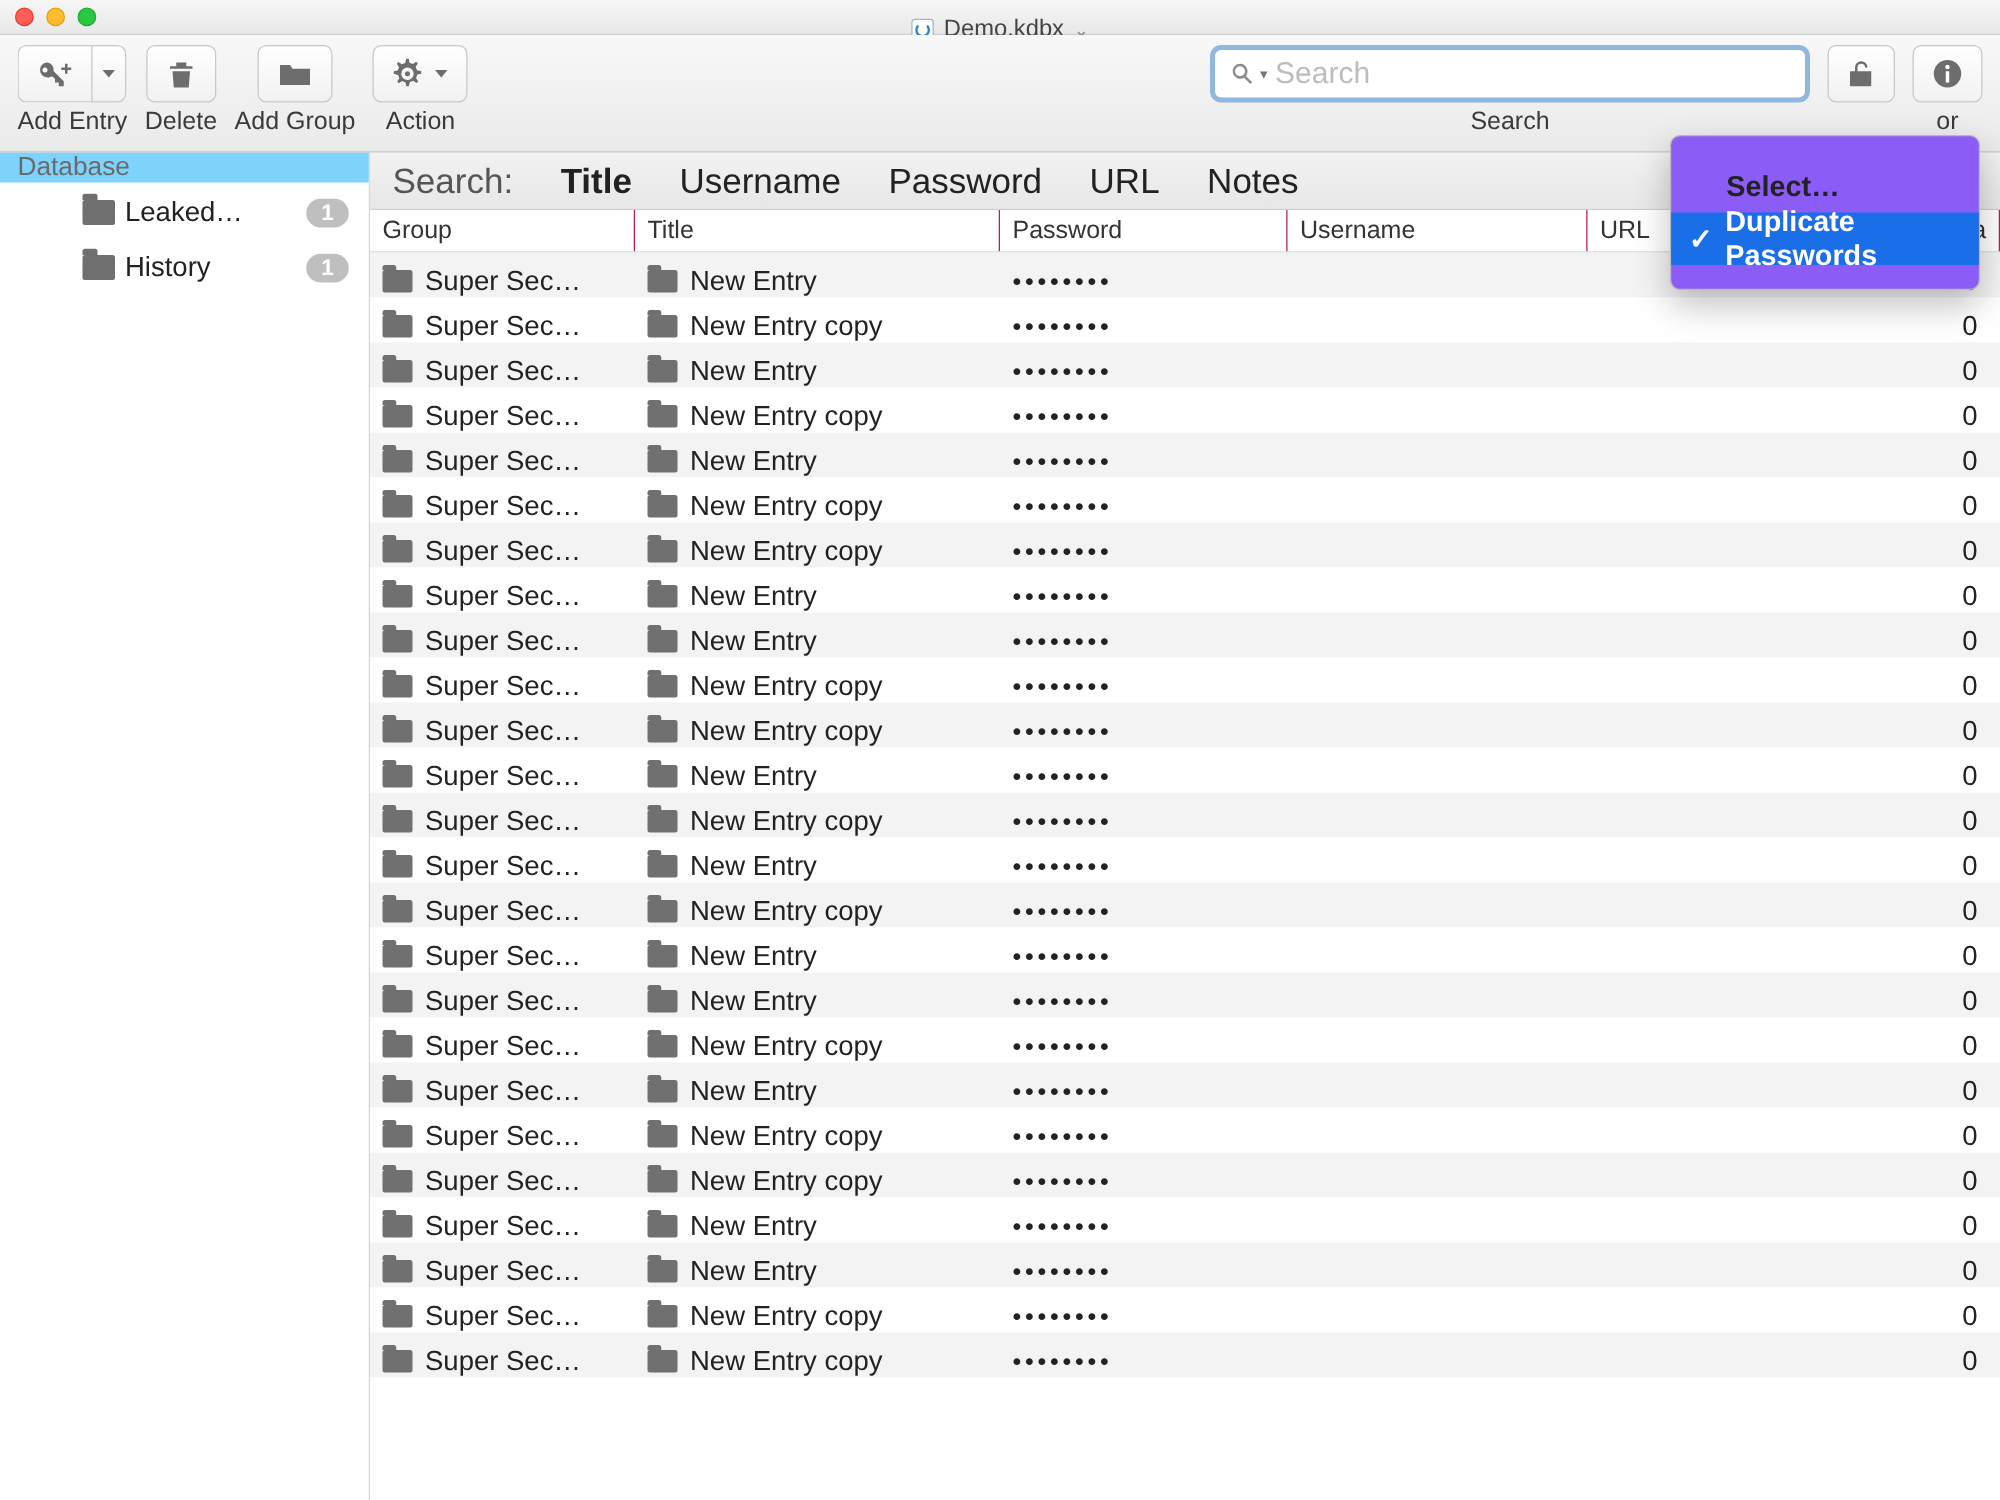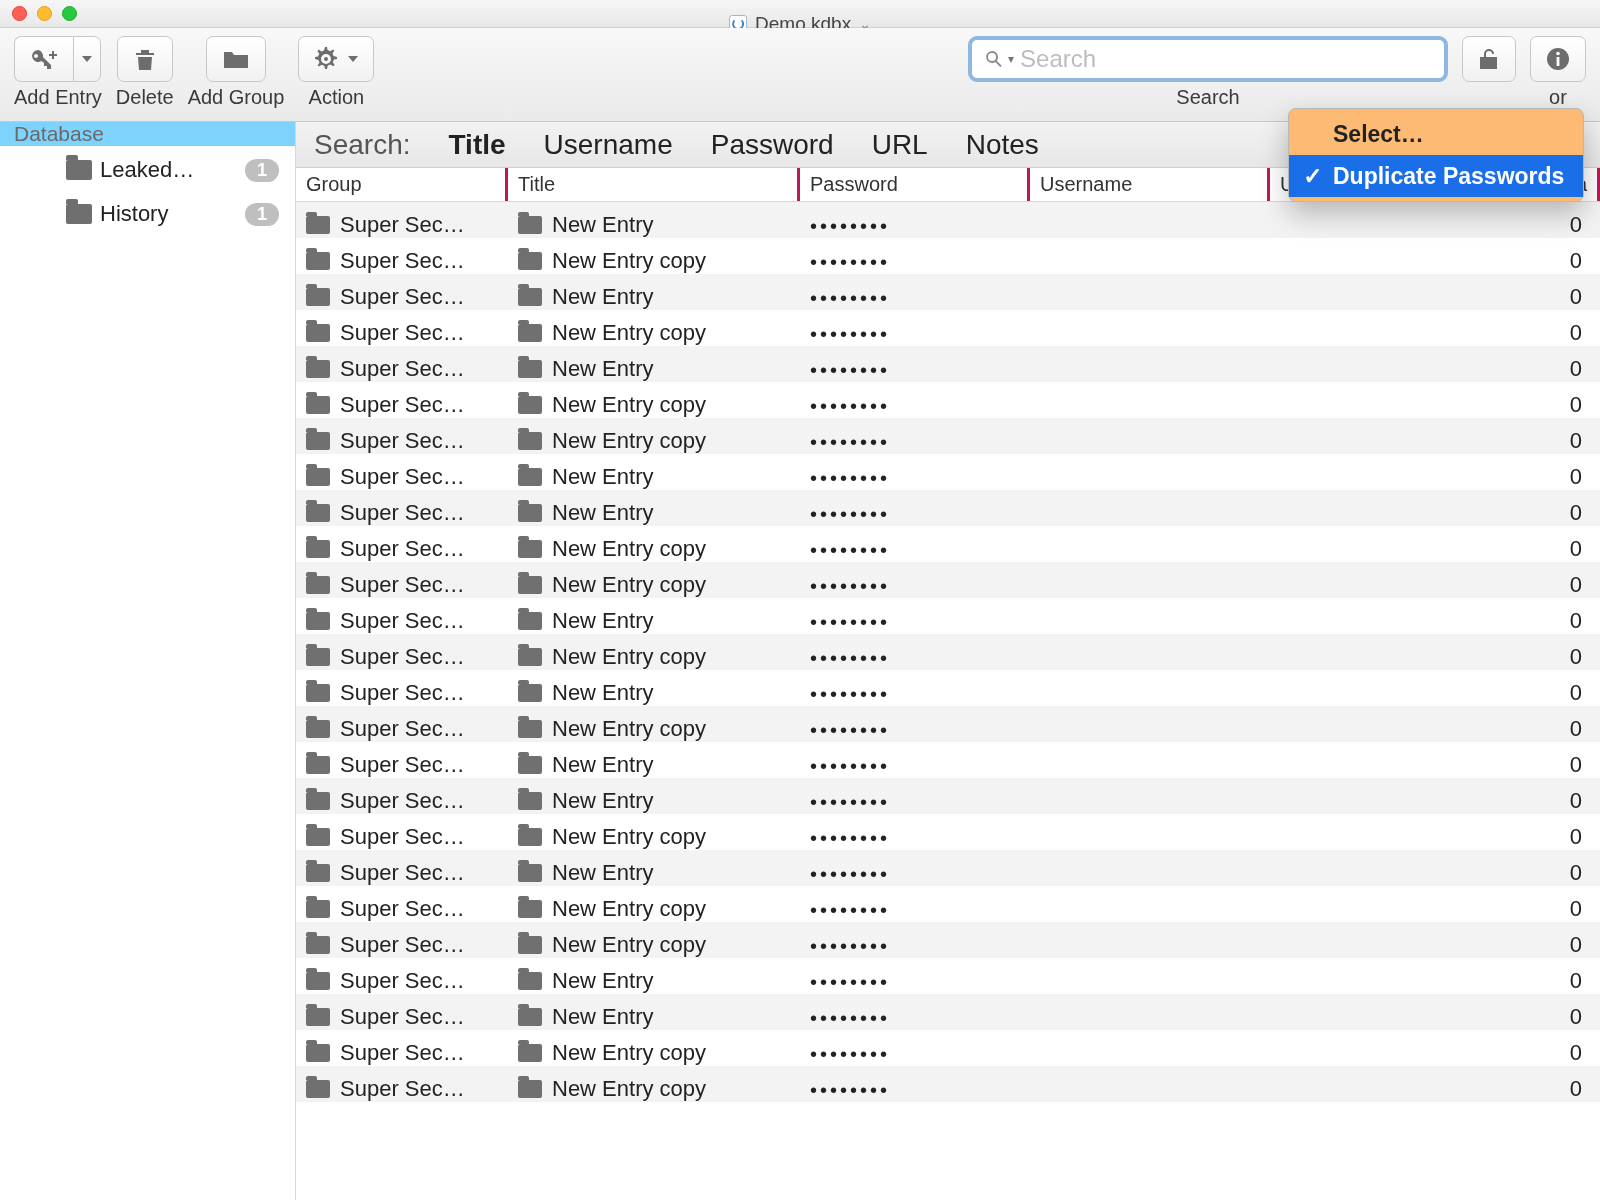--- a/index.html
+++ b/index.html
@@ -76,38 +76,38 @@
     height:46px; background:linear-gradient(#f2f2f2,#e7e7e7); border-bottom:1px solid #cfcfcf;
     display:flex; align-items:center; gap:38px; padding:0 18px; font-size:28px;
   }
   .filterbar .lbl{ color:#555;}
   .filterbar .opt{ color:#222;}
   .filterbar .opt.sel{ font-weight:700;}
   .cols{
     height:34px; display:flex; border-bottom:1px solid #d8d8d8; background:#fff;
     font-size:20px; color:#333;
   }
-  .col{ border-right:3px solid #be185d; display:flex; align-items:center; padding:0 10px; overflow:hidden; white-space:nowrap;}
+  .col{ border-right:1px solid #be185d; display:flex; align-items:center; padding:0 10px; overflow:hidden; white-space:nowrap;}
   .c-group{ width:212px;} .c-title{ width:292px;} .c-pass{ width:230px;} .c-user{ width:240px;}
   .c-url{ width:138px;} .c-notes{ width:132px;} .c-att{ flex:1; justify-content:flex-end;}
   .rows{ overflow:hidden; }
   .row{ height:36px; display:flex; align-items:flex-end; font-size:22px;}
   .row:nth-child(odd){ background:#f3f3f3;}
   .row:nth-child(even){ background:#ffffff;}
   .cell{ display:flex; align-items:center; gap:10px; padding:0 10px; overflow:hidden; white-space:nowrap;}
   .fic{ width:24px; height:18px; background:#707070; border-radius:2px; position:relative; flex-shrink:0;}
   .fic::before{ content:""; position:absolute; top:-4px; left:0; width:11px; height:4px; background:#707070; border-radius:2px 2px 0 0;}
   .dots{ letter-spacing:3px; font-size:20px;}
   .num{ flex:1; text-align:right; padding-right:18px;}
   
   .menu{
-    position:absolute; right:16px; top:108px; width:296px;
-    background:#fdba74; border:1px solid #b8b8b8; border-radius:8px;
+    position:absolute; right:16px; top:108px; width:248px;
+    background:#8b5cf6; border:1px solid #b8b8b8; border-radius:8px;
     box-shadow:0 12px 28px rgba(0,0,0,.25);
-    padding:4px 0; z-index:50;
+    padding:19px 0; z-index:50;
   }
   .menu-item{ height:42px; display:flex; align-items:center; gap:10px; padding:0 18px 0 14px; font-size:23px; font-weight:600; color:#222;}
   .menu-item .chk{ width:20px; display:inline-block; text-align:center;}
   .menu-item.selected{ background:#1a6fe8; color:#fff;}
   .rel{ position:relative; }
 </style>
 </head>
 <body class="rel">
 
 <div class="titlebar">

